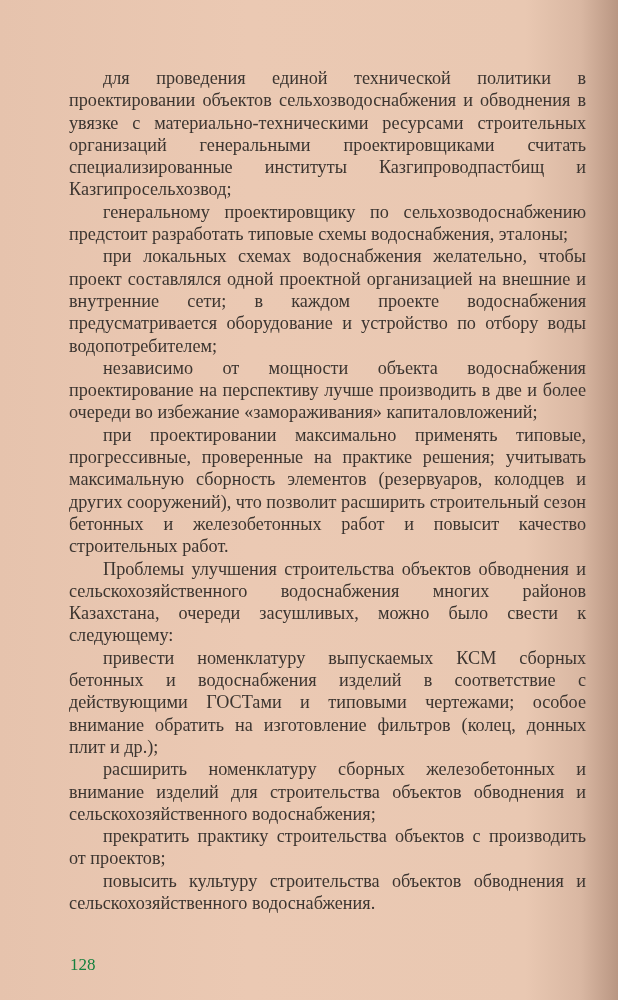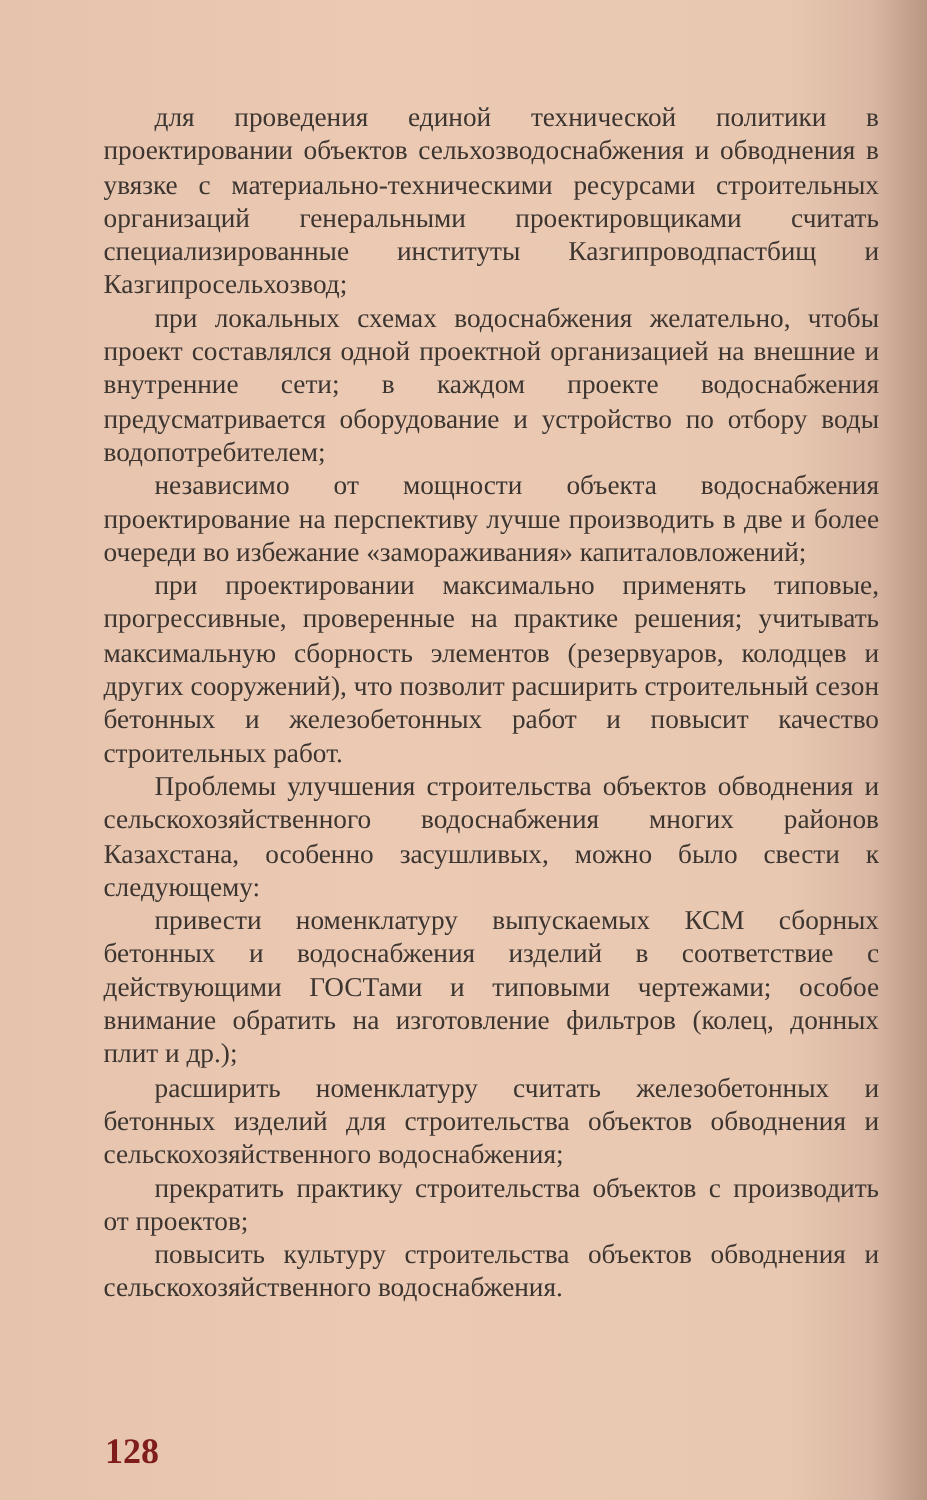--- a/index.html
+++ b/index.html
@@ -13,31 +13,32 @@
     font-family: "Liberation Serif", "DejaVu Serif", serif;
     font-size: 18.2px; line-height: 22.3px;
     color: #3c3530;
     text-align: justify;
     hyphens: manual;
   }
   .page p { margin: 0; text-indent: 34px; }
   .page-number {
     position: absolute; left: 70px; top: 955px;
     font-family: "Liberation Serif", "DejaVu Serif", serif;
-    font-size: 24px; font-weight: bold; color: #7f1d1d;
+    font-size: 17px; font-weight: normal; color: #15803d;
   }
 </style>
 </head>
 <body>
 
 <div class="page">
   <p>для проведения единой технической политики в проектировании объектов сельхозводоснабжения и обводнения в увязке с материально-техническими ресурсами строительных организаций генеральными проектировщиками считать специализированные институты Казгипроводпастбищ и Казгипросельхозвод;</p>
+  <p>генеральному проектировщику по сельхозводоснабжению предстоит разработать типовые схемы водоснабжения, эталоны;</p>
   <p>при локальных схемах водоснабжения желательно, чтобы проект составлялся одной проектной организацией на внешние и внутренние сети; в каждом проекте водоснабжения предусматривается оборудование и устройство по отбору воды водопотребителем;</p>
   <p>независимо от мощности объекта водоснабжения проектирование на перспективу лучше производить в две и более очереди во избежание «замораживания» капиталовложений;</p>
   <p>при проектировании максимально применять типовые, прогрессивные, проверенные на практике решения; учитывать максимальную сборность элементов (резервуаров, колодцев и других сооружений), что позволит расширить строительный сезон бетонных и железобетонных работ и повысит качество строительных работ.</p>
-  <p>Проблемы улучшения строительства объектов обводнения и сельскохозяйственного водоснабжения многих районов Казахстана, особенно засушливых, можно было свести к следующему:</p>
+  <p>Проблемы улучшения строительства объектов обводнения и сельскохозяйственного водоснабжения многих районов Казахстана, очереди засушливых, можно было свести к следующему:</p>
   <p>привести номенклатуру выпускаемых КСМ сборных бетонных и водоснабжения изделий в соответствие с действующими ГОСТами и типовыми чертежами; особое внимание обратить на изготовление фильтров (колец, донных плит и др.);</p>
-  <p>расширить номенклатуру считать железобетонных и бетонных изделий для строительства объектов обводнения и сельскохозяйственного водоснабжения;</p>
+  <p>расширить номенклатуру сборных железобетонных и внимание изделий для строительства объектов обводнения и сельскохозяйственного водоснабжения;</p>
   <p>прекратить практику строительства объектов с производить от проектов;</p>
   <p>повысить культуру строительства объектов обводнения и сельскохозяйственного водоснабжения.</p>
 </div>
 
 <div class="page-number">128</div>
 
 </body></html>

